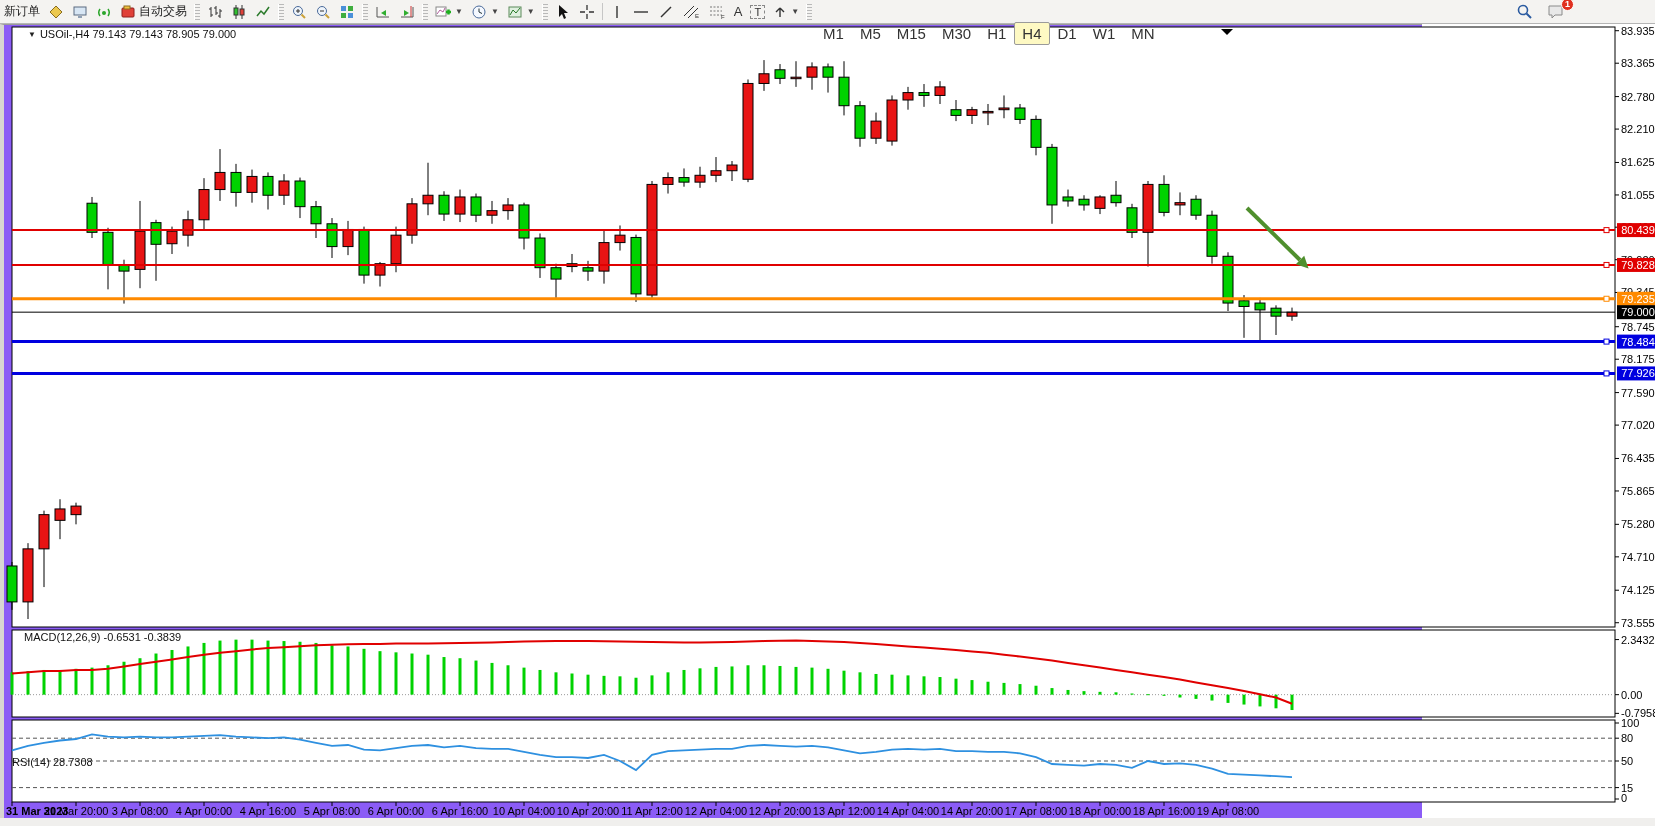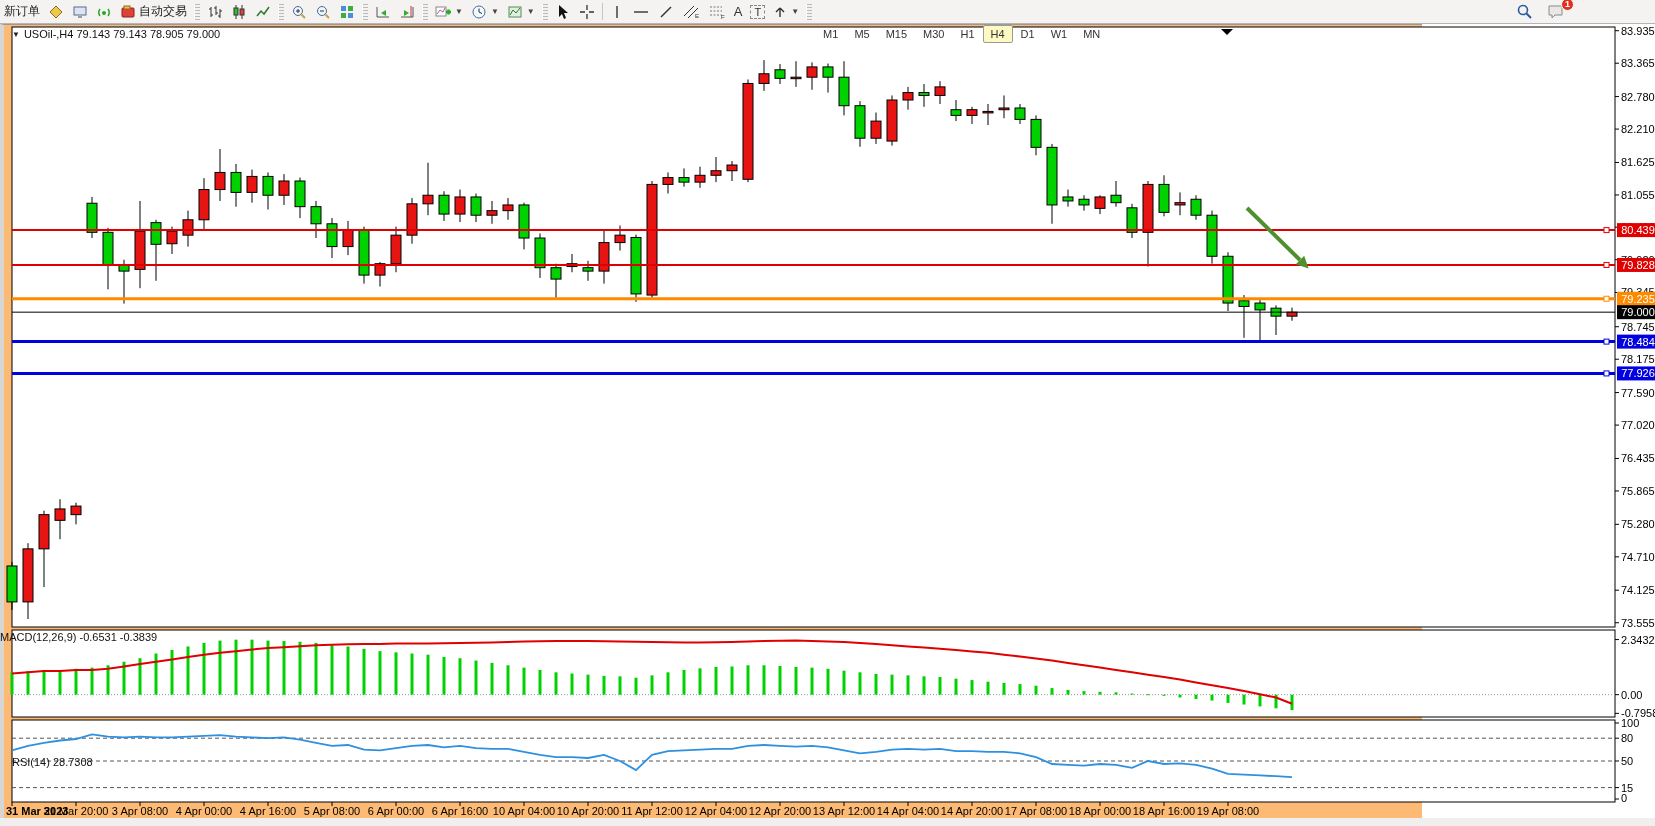--- a/index.html
+++ b/index.html
@@ -9,33 +9,33 @@
     background:#f4f3f1;border-bottom:1px solid #b5b5b5;display:flex;
     align-items:center;font-size:12px;color:#222;z-index:10;}
   .grip{width:5px;height:16px;margin:0 3px;
     background:repeating-linear-gradient(to bottom,#b9b9b9 0 1px,transparent 1px 3px);
     border-left:1px solid #fff;}
   .sep{width:1px;height:17px;background:#c6c6c6;margin:0 3px;}
   .tb-btn{height:20px;padding:0 3px;display:flex;align-items:center;gap:3px;
     border:1px solid transparent;border-radius:2px;white-space:nowrap;}
   .tb-btn svg{display:block;}
   .dd{font-size:8px;color:#444;margin-left:1px;}
-  .tf{padding:2px 7px;font-size:11px;color:#333;border:1px solid transparent;margin-top:44px;}
+  .tf{padding:2px 7px;font-size:15px;color:#333;border:1px solid transparent;margin-top:44px;}
   .tf.active{border:1px solid #9a9a9a;background:#fef9c3;border-radius:2px;}
   #tb-right{margin-left:auto;margin-right:86px;display:flex;align-items:center;gap:6px;}
   .badge{position:absolute;top:-4px;right:-6px;background:#e03020;color:#fff;
     border-radius:8px;font-size:9px;line-height:11px;min-width:11px;height:11px;
     text-align:center;font-weight:bold;border:1px solid #fff;}
   
-  #chart-window{position:absolute;left:0;top:24px;width:1422px;height:802px;background:#fdba74;
+  #chart-window{position:absolute;left:0;top:24px;width:1422px;height:802px;background:#8b5cf6;
     border-top:1px solid #9a9a9a;border-left:4px solid #d8d6d2;box-sizing:border-box;}
   #chart-svg{position:absolute;left:0;top:0;}
   .overlay-label{position:absolute;font-size:11px;color:#111;z-index:5;white-space:nowrap;}
-  #chart-title{left:12px;top:28px;}
-  #macd-label{left:0;top:631px;}
+  #chart-title{left:12px;top:28px;padding-left:16px;}
+  #macd-label{left:24px;top:631px;}
   #rsi-label{left:12px;top:721px;margin-top:35px;}
   #title-caret{font-size:8px;vertical-align:1px;margin-right:4px;color:#222;}
   #bottom-strip{position:absolute;left:0;top:818px;width:1655px;height:8px;background:#f0efed;z-index:4;}
 </style>
 </head>
 <body>
 
 <div id="toolbar">
   <div class="tb-btn">
     <span>新订单</span>

